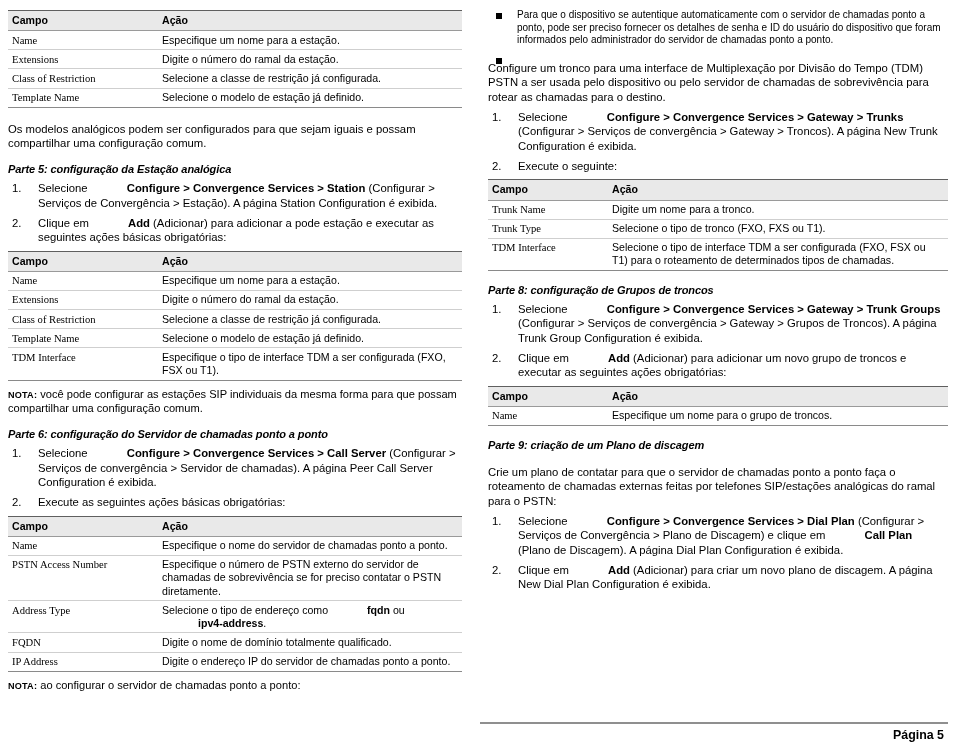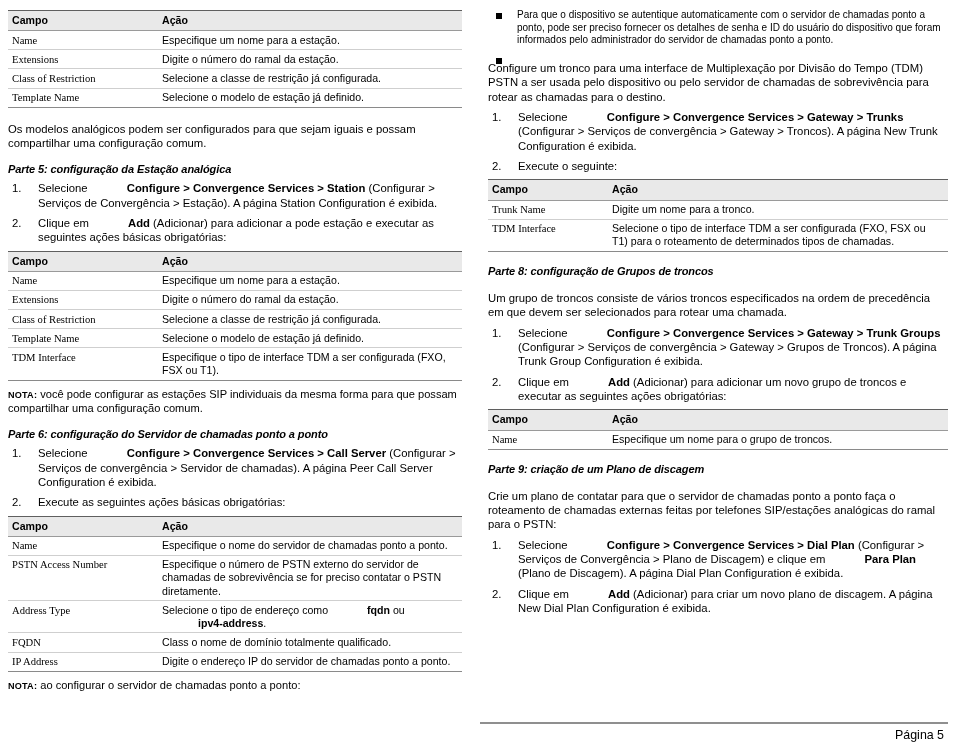--- a/index.html
+++ b/index.html
@@ -127,21 +127,21 @@
     bottom: 4px;
     width: 468px;
   }
   .footer .rule {
     border-top: 2.2px solid #8f8f8f;
     margin-bottom: 4px;
   }
   .footer .pagenum {
     text-align: right;
     font-size: 12.4px;
-    font-weight: normal;
+    font-weight: bold;
     padding-right: 4px;
   }
 </style>
 </head>
 <body>
 
 <div class="page">
 
   <div class="col left">
 
@@ -245,21 +245,21 @@
         <tr>
           <td class="c1">PSTN Access Number</td>
           <td>Especifique o número de PSTN externo do servidor de chamadas de sobrevivência se for preciso contatar o PSTN diretamente.</td>
         </tr>
         <tr>
           <td class="c1">Address Type</td>
           <td><span id="at-pre">Selecione o tipo de endereço como </span><b>fqdn</b><span id="at-mid"> ou </span><b>ipv4-address</b><span id="at-post">.</span></td>
         </tr>
         <tr>
           <td class="c1">FQDN</td>
-          <td>Class o nome de domínio totalmente qualificado.</td>
+          <td>Digite o nome de domínio totalmente qualificado.</td>
         </tr>
         <tr>
           <td class="c1">IP Address</td>
           <td>Digite o endereço IP do servidor de chamadas ponto a ponto.</td>
         </tr>
       </tbody>
     </table>
 
     <p class="note"><span class="notaword">NOTA:</span><span> ao configurar o servidor de chamadas ponto a ponto:</span></p>
 
@@ -289,28 +289,31 @@
           <th class="c1">Campo</th>
           <th>Ação</th>
         </tr>
       </thead>
       <tbody>
         <tr>
           <td class="c1">Trunk Name</td>
           <td>Digite um nome para a tronco.</td>
         </tr>
         <tr>
+          <td class="c1">Trunk Type</td>
+          <td>Selecione o tipo de tronco (FXO, FXS ou T1).</td>
+        </tr>
+        <tr>
           <td class="c1">TDM Interface</td>
           <td>Selecione o tipo de interface TDM a ser configurada (FXO, FSX ou T1) para o roteamento de determinados tipos de chamadas.</td>
         </tr>
       </tbody>
     </table>
 
     <h2 class="part">Parte 8: configuração de Grupos de troncos</h2>
-    <p class="body">Um grupo de troncos consiste de vários troncos especificados na ordem de precedência em que devem ser selecionados para rotear uma chamada.</p>
 
     <ol class="steps">
       <li>
         <span class="num">1.</span><span>Selecione </span><b>Configure &gt; Convergence Services &gt; Gateway &gt; Trunk Groups</b><span> (Configurar &gt; Serviços de convergência &gt; Gateway &gt; Grupos de Troncos). A página Trunk Group Configuration é exibida.</span>
       </li>
       <li>
         <span class="num">2.</span><span>Clique em </span><b>Add</b><span> (Adicionar) para adicionar um novo grupo de troncos e executar as seguintes ações obrigatórias:</span>
       </li>
     </ol>
 
@@ -327,21 +330,21 @@
           <td>Especifique um nome para o grupo de troncos.</td>
         </tr>
       </tbody>
     </table>
 
     <h2 class="part">Parte 9: criação de um Plano de discagem</h2>
     <p class="body">Crie um plano de contatar para que o servidor de chamadas ponto a ponto faça o roteamento de chamadas externas feitas por telefones SIP/estações analógicas do ramal para o PSTN:</p>
 
     <ol class="steps">
       <li>
-        <span class="num">1.</span><span>Selecione </span><b>Configure &gt; Convergence Services &gt; Dial Plan</b><span> (Configurar &gt; Serviços de Convergência &gt; Plano de Discagem) e clique em </span><b>Para Plan</b><span> (Plano de Discagem). A página Dial Plan Configuration é exibida.</span>
+        <span class="num">1.</span><span>Selecione </span><b>Configure &gt; Convergence Services &gt; Dial Plan</b><span> (Configurar &gt; Serviços de Convergência &gt; Plano de Discagem) e clique em </span><b>Call Plan</b><span> (Plano de Discagem). A página Dial Plan Configuration é exibida.</span>
       </li>
       <li>
         <span class="num">2.</span><span>Clique em </span><b>Add</b><span> (Adicionar) para criar um novo plano de discagem. A página New Dial Plan Configuration é exibida.</span>
       </li>
 
     </ol>
 
   </div>
 
   <div class="footer">

